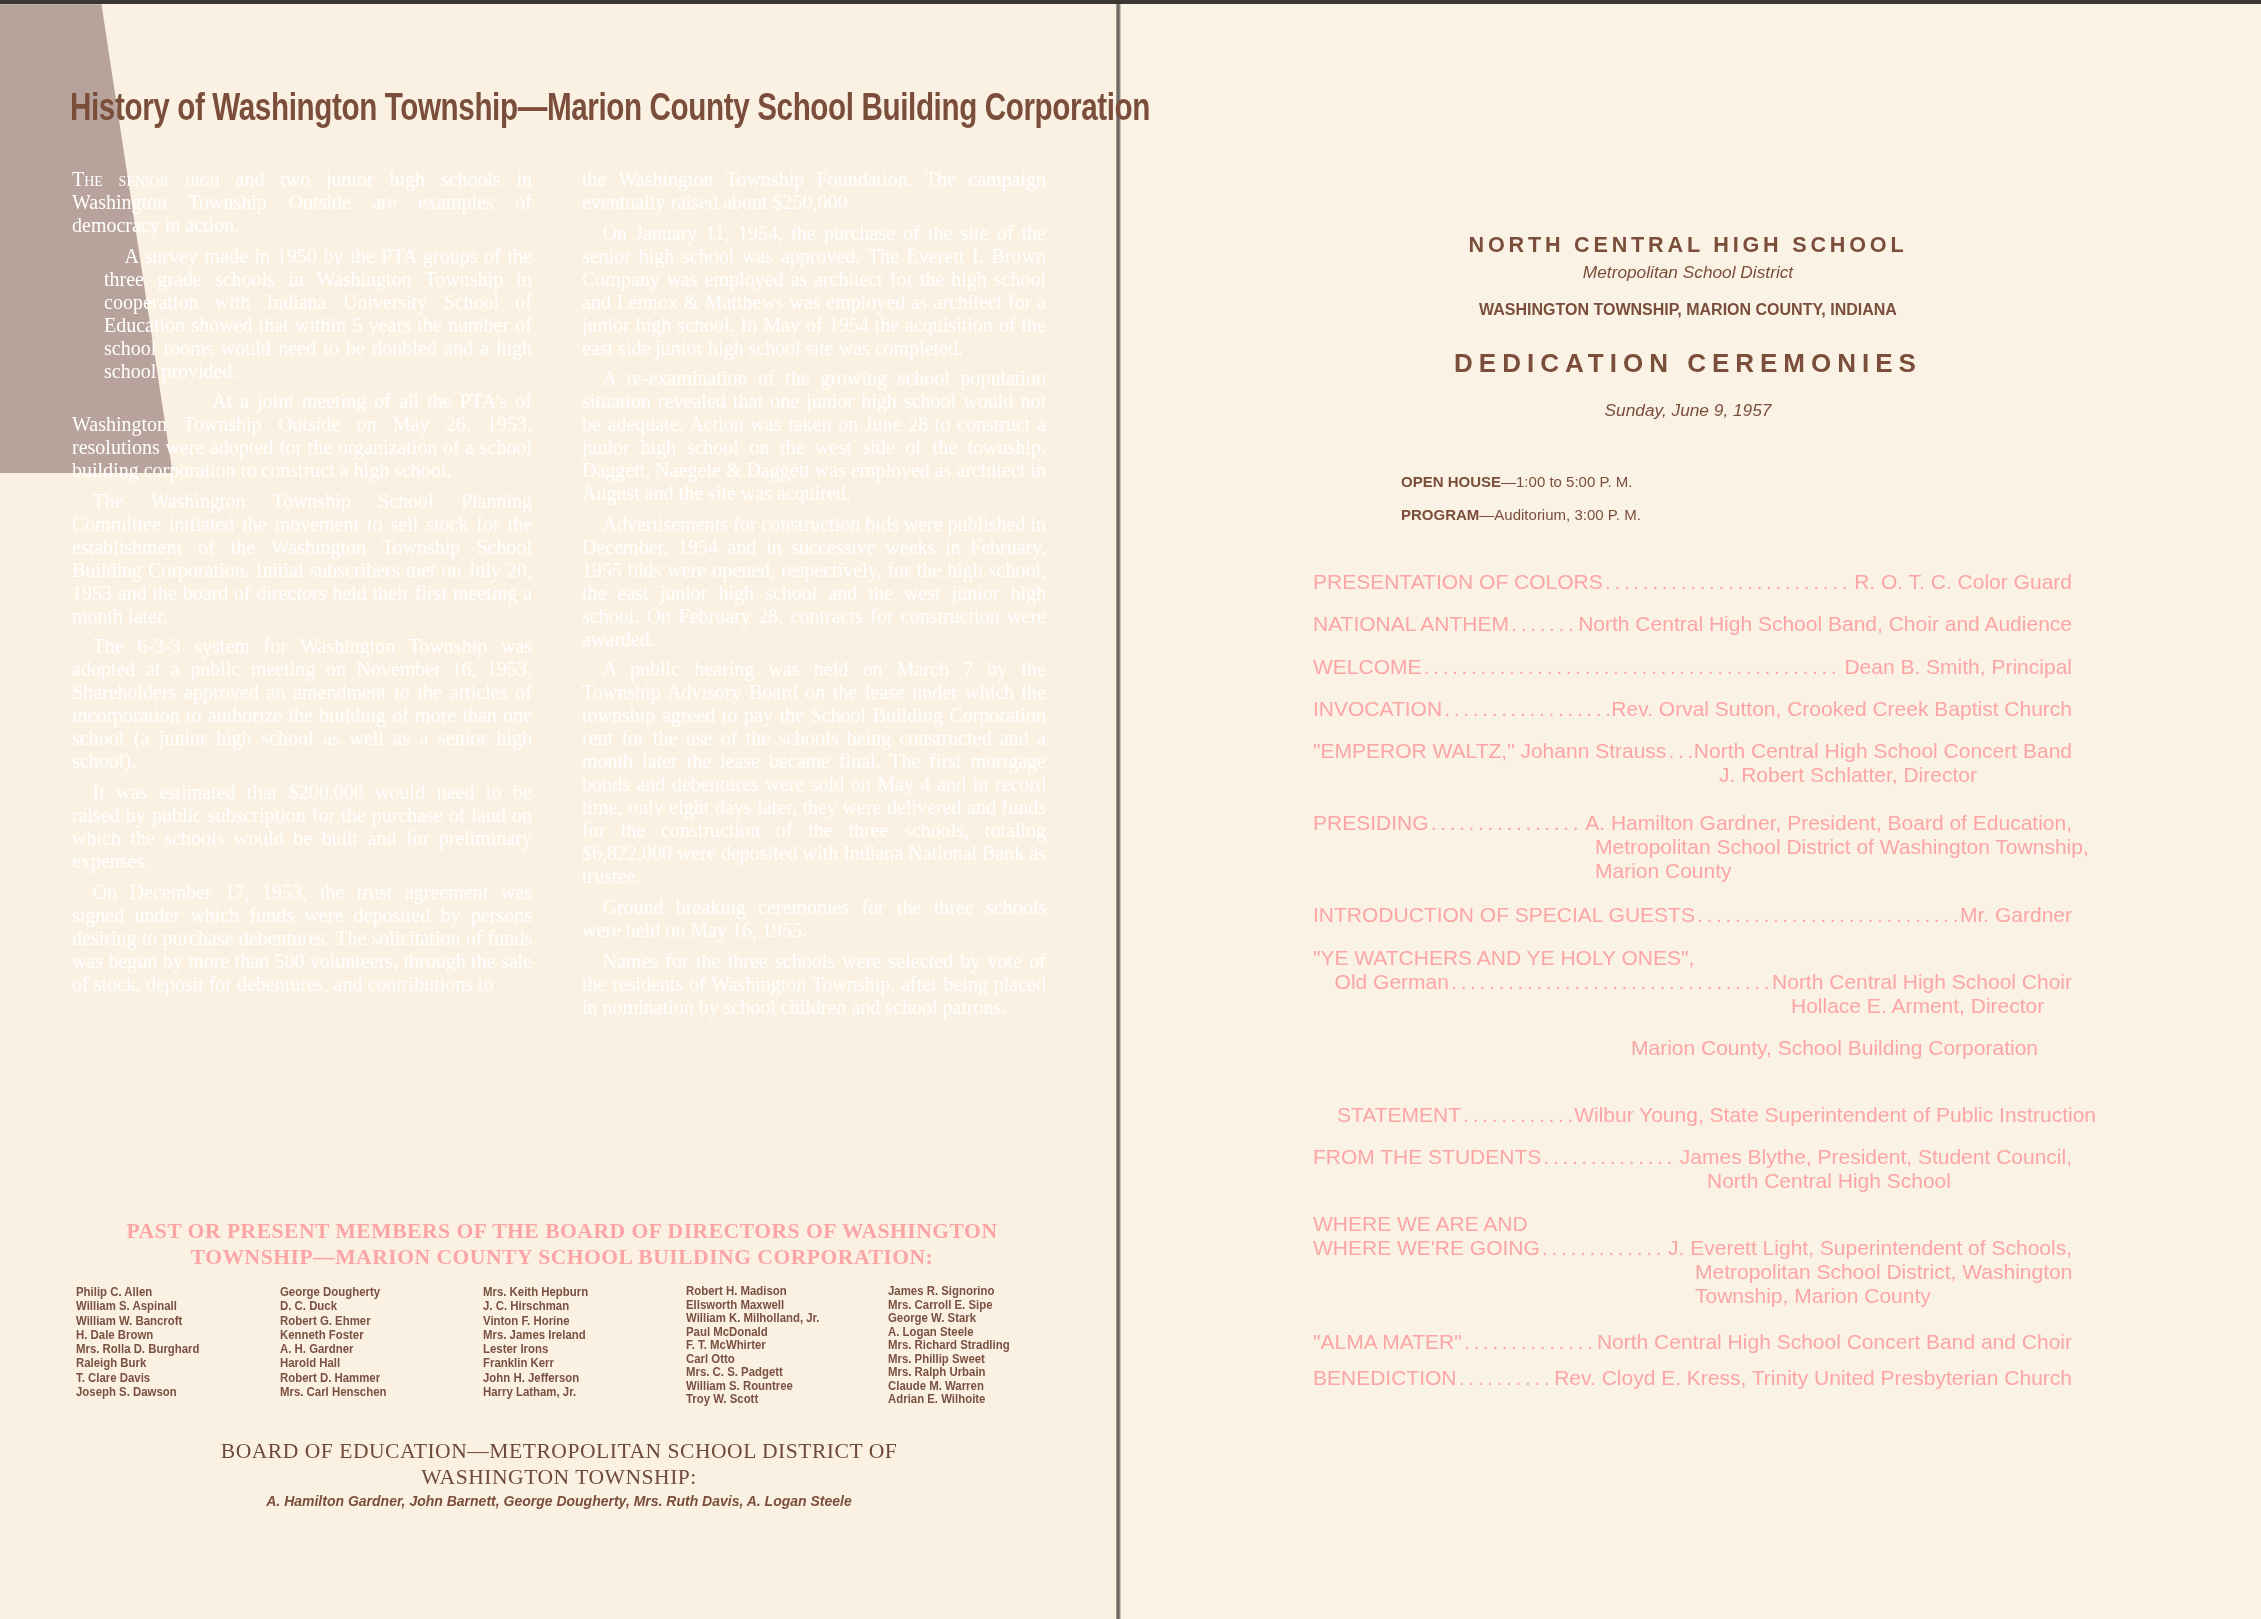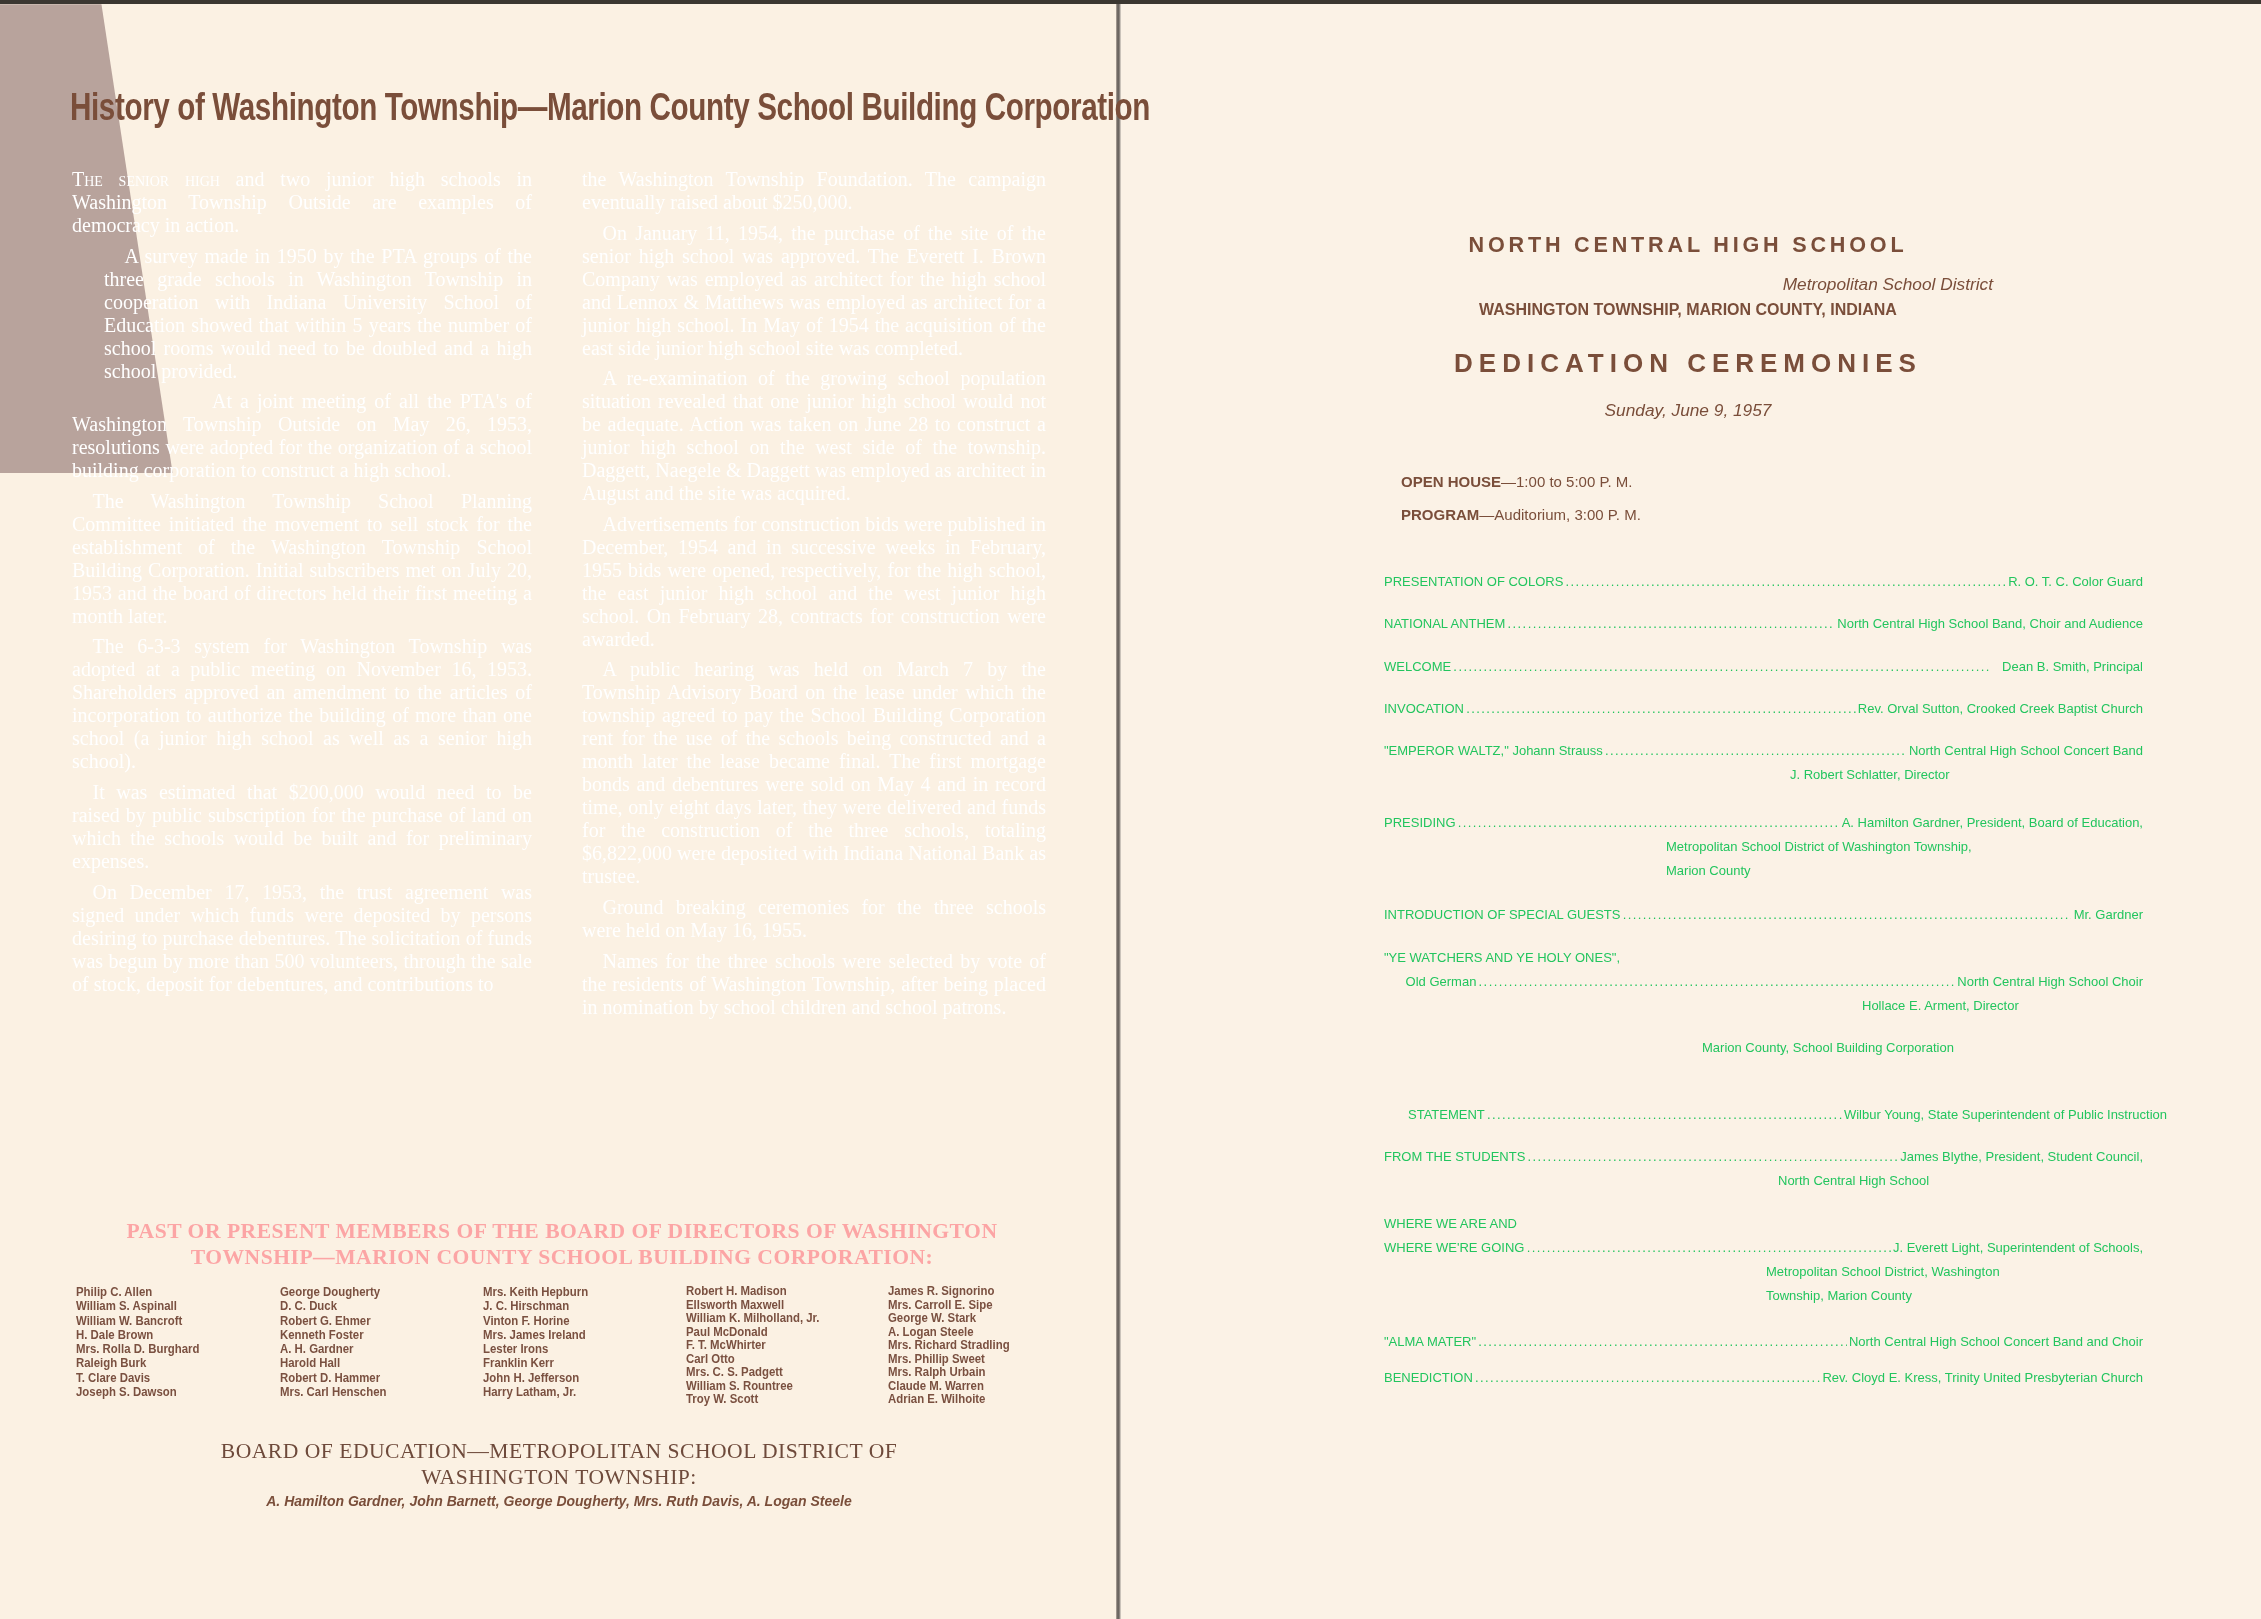--- a/index.html
+++ b/index.html
@@ -15,27 +15,27 @@
   .col p.first{text-indent:0;}
   .sc{font-variant:small-caps;}
   .col-left{left:72px;top:168px;width:460px;}
   .col-right{left:582px;top:168px;width:464px;}
   .board-head{position:absolute;left:76px;top:1218px;width:972px;text-align:center;font-size:21.6px;line-height:26px;letter-spacing:0.5px;color:#fca5a5;font-weight:bold;}
   .names{position:absolute;top:1285px;font-family:"Liberation Sans",sans-serif;font-weight:bold;font-size:12.4px;line-height:14.3px;color:#7a5040;transform:scaleX(0.92);transform-origin:left top;}
   .boe-head{position:absolute;left:162px;top:1438px;width:794px;text-align:center;font-size:21.6px;line-height:26px;color:#6e4a3b;letter-spacing:0.5px;}
   .boe-members{position:absolute;left:162px;top:1493px;width:794px;text-align:center;font-family:"Liberation Sans",sans-serif;font-weight:bold;font-style:italic;font-size:14px;color:#7a4e3a;}
   .r-title{position:absolute;left:1383px;width:610px;text-align:center;color:#7a4e3a;font-family:"Liberation Sans",sans-serif;}
   .nchs{top:232px;font-weight:bold;font-size:21.6px;letter-spacing:3.8px;}
-  .msd{top:274px;font-style:italic;font-size:17.3px;text-align:right;}
+  .msd{top:262px;font-style:italic;font-size:17.3px;}
   .wt{top:301px;font-weight:bold;font-size:16px;}
   .ded{top:348px;font-weight:bold;font-size:26px;letter-spacing:6px;}
   .date{top:400px;font-style:italic;font-size:17.3px;}
   .times{position:absolute;left:1401px;font-family:"Liberation Sans",sans-serif;font-size:15px;color:#7a4e3a;}
   .times b{font-weight:bold;text-align:right;}
-  .prog{position:absolute;left:1384px;width:759px;font-family:"Liberation Sans",sans-serif;font-size:13px;color:#22c55e;line-height:24px;}
+  .prog{position:absolute;left:1313px;width:759px;font-family:"Liberation Sans",sans-serif;font-size:21px;color:#fca5a5;line-height:24px;}
   .row{display:flex;align-items:baseline;}
   .row .lbl{white-space:nowrap;}
   .row .dots{flex:1;overflow:hidden;white-space:nowrap;margin:0 2.2px;letter-spacing:1.6px;}
   .row .dots::after{content:". . . . . . . . . . . . . . . . . . . . . . . . . . . . . . . . . . . . . . . . . . . . . . . . . . . . . . . . . . . . . . . . . . . . . . . . . . . . . . . . . . . . . . . . . . . . . . . . . . . . . . . . . . .";letter-spacing:-1.1px;}
   .row .perf{white-space:nowrap;}
   .cont{white-space:nowrap;}
 </style>
 </head>
 <body>
 

